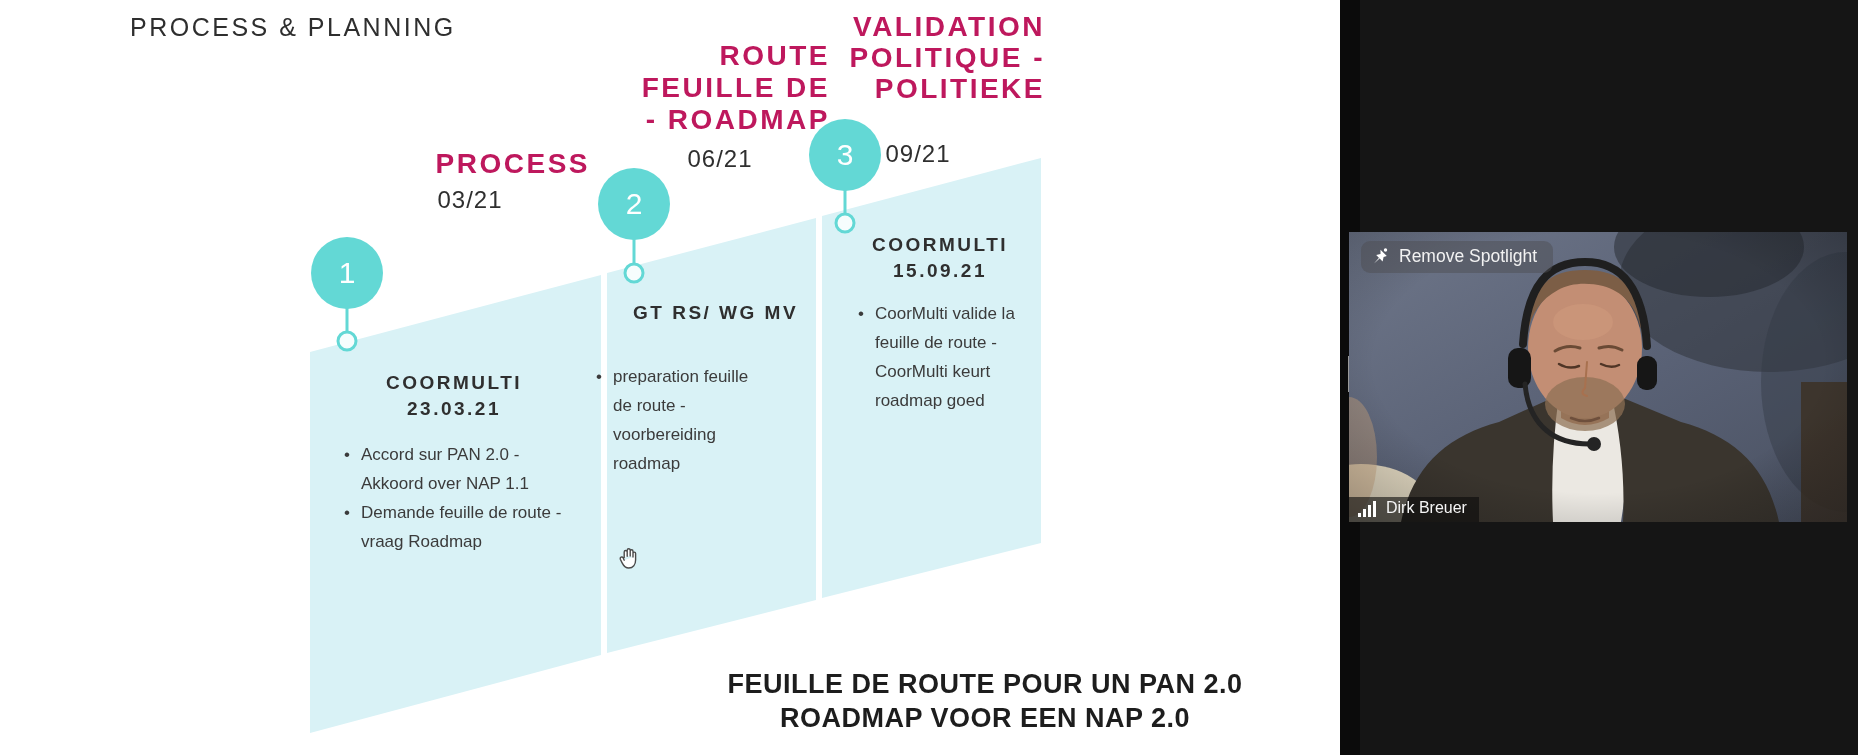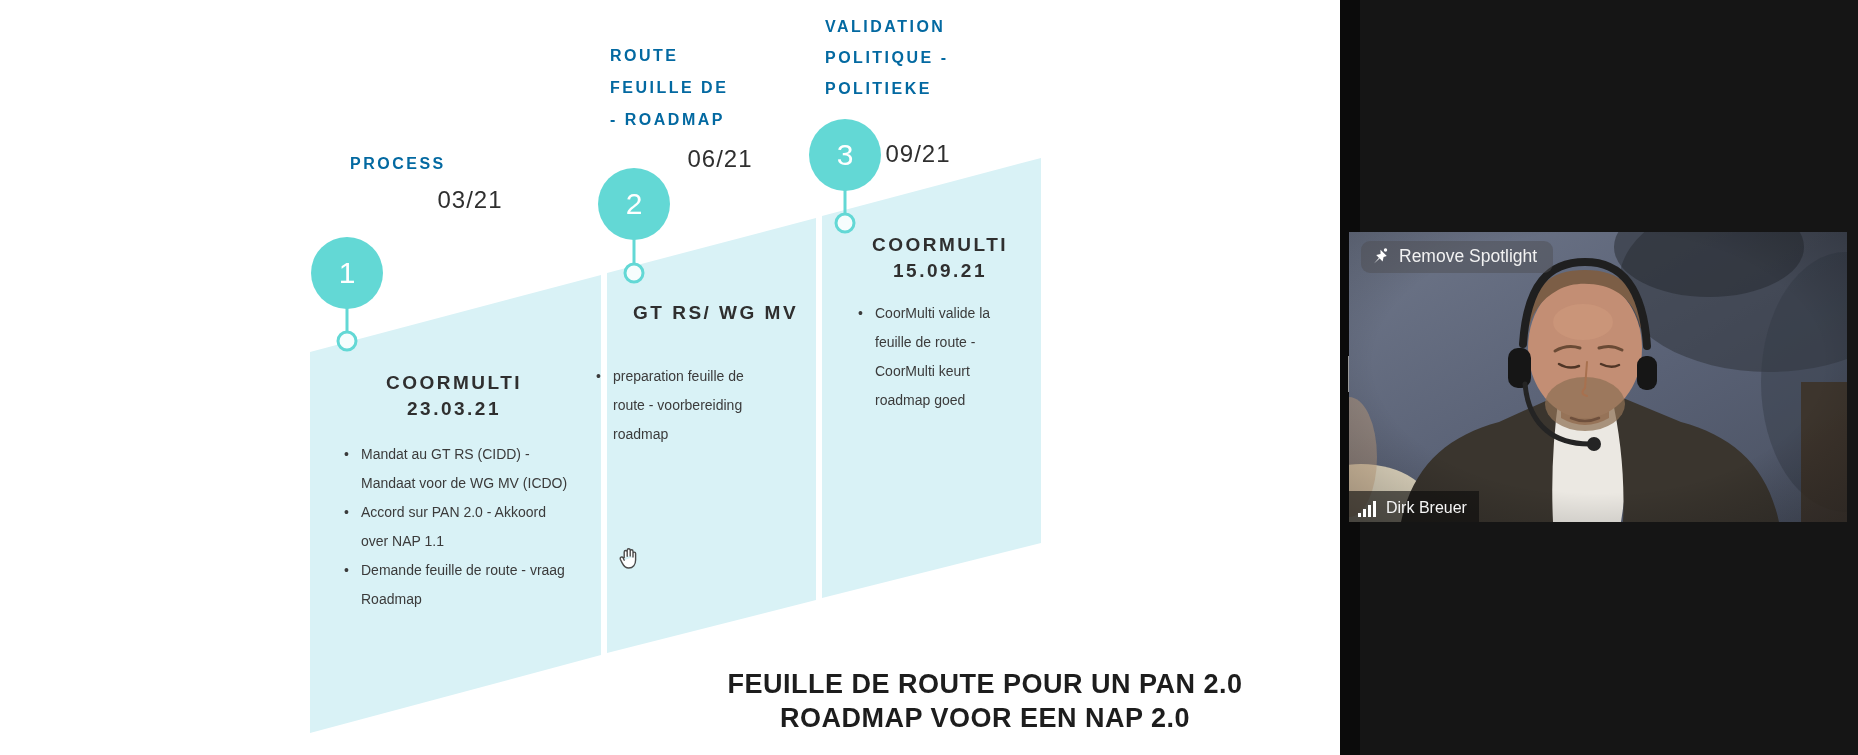--- a/index.html
+++ b/index.html
@@ -4,62 +4,62 @@
 <style>
   html,body{margin:0;padding:0;width:1858px;height:755px;overflow:hidden;
     background:#141414;font-family:"Liberation Sans",sans-serif;}
   .app{position:relative;width:1858px;height:755px;}
 
   
   .slide{position:absolute;left:0;top:0;width:1340px;height:755px;background:#ffffff;overflow:hidden;}
   .band-svg{position:absolute;left:0;top:0;z-index:1;}
   .slide-title{position:absolute;left:130px;top:13px;z-index:2;font-size:25px;letter-spacing:2.5px;
     color:#2e2e2e;font-weight:400;}
-  .phase{position:absolute;z-index:2;text-align:left;font-weight:700;color:#0369a1;
-    font-size:16px;letter-spacing:2.5px;line-height:32px;}
+  .phase{position:absolute;z-index:2;text-align:right;font-weight:700;color:#be185d;
+    font-size:28px;letter-spacing:2.5px;line-height:32px;}
   .phase-1{left:350px;top:148px;width:240px;}
   .phase-2{left:610px;top:40px;width:220px;}
   .phase-3{left:825px;top:11px;width:220px;line-height:31px;}
   .date{position:absolute;z-index:2;text-align:center;font-size:24px;letter-spacing:1px;color:#2f2f2f;}
   .date-1{left:350px;top:186px;width:240px;}
   .date-2{left:610px;top:145px;width:220px;}
   .date-3{left:858px;top:140px;width:120px;}
   .num-circle{position:absolute;z-index:2;width:72px;height:72px;border-radius:50%;
     background:#63d8d5;color:#ffffff;font-size:30px;display:flex;align-items:center;justify-content:center;}
   .num-1{left:311px;top:237px;}
   .num-2{left:598px;top:168px;}
   .num-3{left:809px;top:119px;}
   .block-title{position:absolute;z-index:2;font-weight:700;font-size:19px;letter-spacing:2.5px;
     color:#2f2f2f;line-height:26px;}
   .bt-1{left:344px;top:370px;width:220px;text-align:center;}
   .bt-2{left:633px;top:300px;width:220px;text-align:left;}
   .bt-3{left:855px;top:232px;width:170px;text-align:center;}
   .bullets{position:absolute;z-index:2;margin:0;padding:0;list-style:none;
-    font-size:14px;line-height:29px;color:#3b3b3b;}
+    font-size:17px;line-height:29px;color:#3b3b3b;}
   .bl-1{left:344px;top:440px;width:225px;}
   .bl-2{left:596px;top:362px;width:162px;}
   .bl-3{left:858px;top:299px;width:168px;}
   .bullets li{position:relative;padding-left:17px;}
   .bullets li::before{content:"\2022";position:absolute;left:0;top:0;}
   .footer-title{position:absolute;z-index:2;left:700px;top:667px;width:570px;text-align:center;
     font-weight:700;font-size:27px;line-height:34px;letter-spacing:0.5px;color:#1d1d1d;}
   .hand-cursor{position:absolute;left:618px;top:547px;z-index:3;}
 
   
   .right-panel{position:absolute;left:1340px;top:0;width:518px;height:755px;background:#151515;}
   .resize-strip{position:absolute;left:0;top:0;width:20px;height:755px;background:#0b0b0b;}
   .resize-handle{position:absolute;left:8px;top:356px;width:10px;height:36px;cursor:col-resize;}
   .resize-handle span{display:inline-block;width:3px;height:36px;background:#9a9a9a;margin-right:2px;vertical-align:top;}
   .video-tile{position:absolute;left:9px;top:232px;width:498px;height:290px;overflow:hidden;background:#d946ef;}
   .video-tile svg{display:block;}
   .spotlight-btn{position:absolute;left:12px;top:9px;display:flex;align-items:center;gap:9px;
     background:rgba(78,78,82,0.48);border-radius:9px;padding:5px 16px 6px 12px;border:none;cursor:pointer;}
   .spotlight-btn span{color:#f2f2f2;font-size:17.5px;}
   .name-badge{position:absolute;left:0;bottom:0;display:flex;align-items:center;gap:8px;
-    background:rgba(10,10,10,0.6);padding:8px 12px 5px 9px;}
+    background:rgba(10,10,10,0.6);padding:2px 12px 5px 9px;}
   .name-badge span{color:#f5f5f5;font-size:16px;}
 </style>
 </head>
 <body>
 
 <div class="app">
 
   <div class="slide">
 
     <svg class="band-svg" width="1340" height="755" viewBox="0 0 1340 755">
@@ -69,34 +69,34 @@
       <polygon points="822,216 1041,158 1041,543 822,598" fill="#d9f2f6"></polygon>
 
       <line x1="347" y1="273" x2="347" y2="332" stroke="#63d8d5" stroke-width="3"></line>
       <circle cx="347" cy="341" r="9" fill="#f6fdfd" stroke="#63d8d5" stroke-width="3"></circle>
       <line x1="634" y1="204" x2="634" y2="264" stroke="#63d8d5" stroke-width="3"></line>
       <circle cx="634" cy="273" r="9" fill="#f6fdfd" stroke="#63d8d5" stroke-width="3"></circle>
       <line x1="845" y1="155" x2="845" y2="214" stroke="#63d8d5" stroke-width="3"></line>
       <circle cx="845" cy="223" r="9" fill="#f6fdfd" stroke="#63d8d5" stroke-width="3"></circle>
     </svg>
 
+    <div class="slide-title">PROCESS &amp; PLANNING</div>
 
     <div class="phase phase-1">
       <div>PROCESS</div>
     </div>
     <div class="date date-1">03/21</div>
     <div class="num-circle num-1">
       <span>1</span>
     </div>
     <div class="block-title bt-1">
       <div>COORMULTI</div>
       <div>23.03.21</div>
     </div>
     <ul class="bullets bl-1">
-      <li>Mandat au GT RS (CIDD) - Mandaat voor de WG MV (ICDO)</li>
       <li>Accord sur PAN 2.0 - Akkoord over NAP 1.1</li>
       <li>Demande feuille de route - vraag Roadmap</li>
     </ul>
 
     <div class="phase phase-2">
       <div>ROUTE</div>
       <div>FEUILLE DE</div>
       <div>- ROADMAP</div>
     </div>
     <div class="date date-2">06/21</div>

